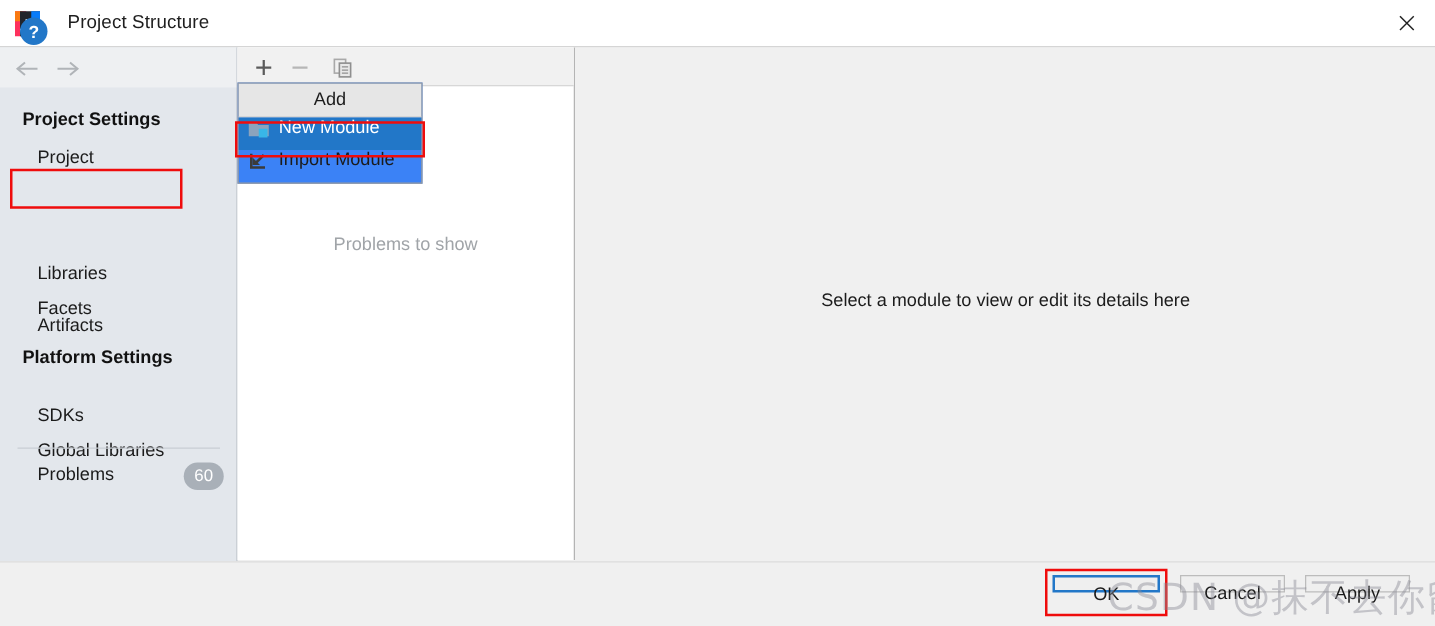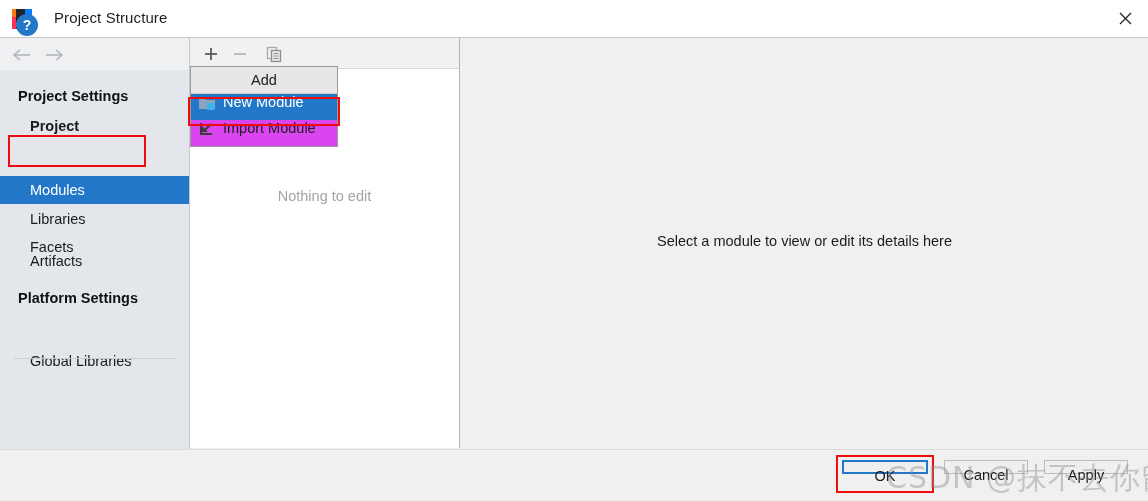--- a/index.html
+++ b/index.html
@@ -190,21 +190,21 @@
     text-align: center;
     font-size: 14.5px;
     color: #1b1b1b;
   }
 
   
   #add-popup {
     position: absolute;
     left: 190px; top: 66px;
     width: 148px;
-    background: #d946ef;
+    background: #3b82f6;
     border: 1px solid #9a9a9a;
     box-sizing: border-box;
     z-index: 40;
   }
   #popup-header {
     height: 26px;
     line-height: 26px;
     text-align: center;
     background: #e6e6e6;
     font-size: 14.5px;
@@ -343,32 +343,36 @@
       <div id="nav-fwd" class="nav-arrow">
         <svg width="22" height="14" viewBox="0 0 22 14">
           <line x1="3" y1="7" x2="19" y2="7" stroke="#b0b4b8" stroke-width="1.6"></line>
           <polyline points="13,2 19,7 13,12" fill="none" stroke="#b0b4b8" stroke-width="1.6"></polyline>
         </svg>
       </div>
     </div>
 
     <div class="sb-group" style="top:50px;">Project Settings</div>
 
-    <div class="sb-item" style="top:75px;font-weight:bold;">Project</div>
-    <div class="sb-item selected" style="top:137px; line-height:28px; height:28px; top:138px;">Modules</div>
+    <div class="sb-item" style="top:75px;">Project</div>
     <div class="sb-item" style="top:168px;">Libraries</div>
     <div class="sb-item" style="top:196px;">Facets</div>
     <div class="sb-item" style="top:210px;">Artifacts</div>
 
-    <div class="sb-group" style="top:252px;">Platform Settings</div>
-
+    <div class="sb-group" style="top:240px;">Platform Settings</div>
+
+    <div class="sb-item" style="top:282px;">SDKs</div>
     <div class="sb-item" style="top:310px;">Global Libraries</div>
 
     <div id="sidebar-divider"></div>
 
+    <div id="problems-row">
+      <span id="problems-label">Problems</span>
+      <span id="problems-count">60</span>
+    </div>
   </div>
 
   <div id="midpanel">
     <div id="mid-toolbar">
       <div id="tb-add" class="tb-icon">
         <svg width="16" height="16" viewBox="0 0 16 16">
           <line x1="8" y1="2" x2="8" y2="14" stroke="#5b5b5b" stroke-width="1.8"></line>
           <line x1="2" y1="8" x2="14" y2="8" stroke="#5b5b5b" stroke-width="1.8"></line>
         </svg>
       </div>
@@ -380,21 +384,21 @@
       <div id="tb-copy" class="tb-icon">
         <svg width="17" height="17" viewBox="0 0 17 17">
           <rect x="1.5" y="1.5" width="9" height="11" fill="none" stroke="#a9a9a9" stroke-width="1.3"></rect>
           <rect x="5.5" y="4.5" width="9" height="11" fill="#e8e8e8" stroke="#8f8f8f" stroke-width="1.3"></rect>
           <line x1="7.5" y1="7.5" x2="12.5" y2="7.5" stroke="#8f8f8f" stroke-width="1"></line>
           <line x1="7.5" y1="10" x2="12.5" y2="10" stroke="#8f8f8f" stroke-width="1"></line>
           <line x1="7.5" y1="12.5" x2="12.5" y2="12.5" stroke="#8f8f8f" stroke-width="1"></line>
         </svg>
       </div>
     </div>
-    <div id="nothing-to-show">Nothing to edit</div>
+    <div id="nothing-to-show">Problems to show</div>
   </div>
 
   <div id="rightpanel">
     <div id="right-hint">Select a module to view or edit its details here</div>
   </div>
 
 </div>
 
 <div id="add-popup">
   <div id="popup-header">Add</div>

